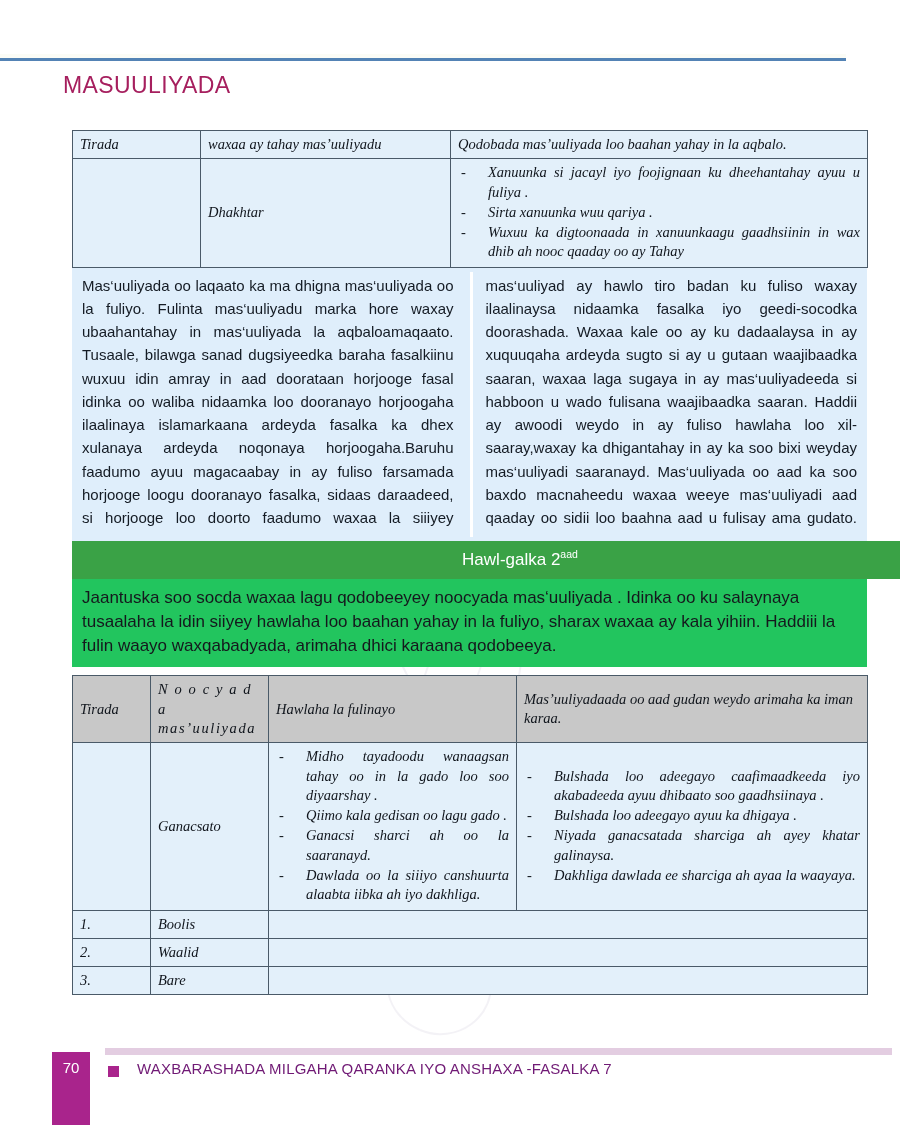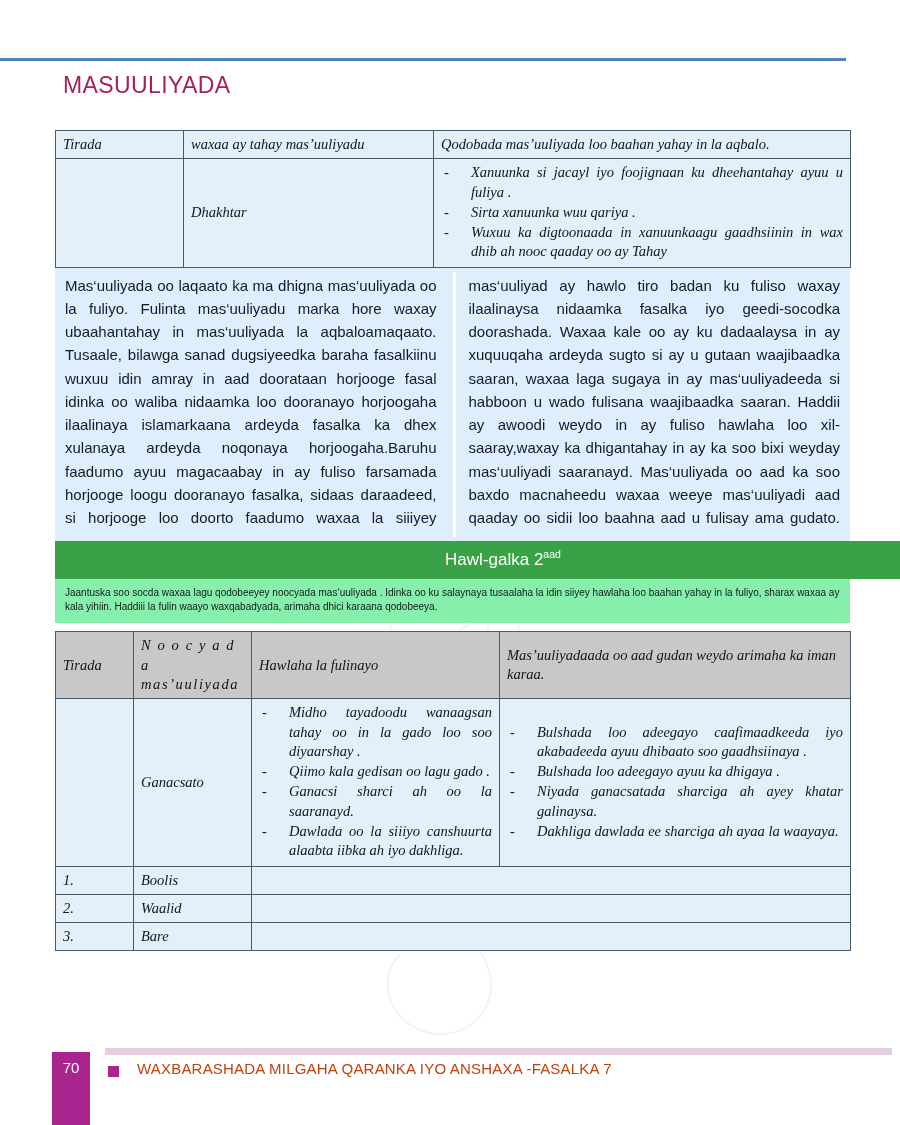--- a/index.html
+++ b/index.html
@@ -56,21 +56,21 @@
     font-size: 23px;
     letter-spacing: 0.4px;
     color: #a61f5e;
     font-family: "Liberation Sans", sans-serif;
     z-index: 3;
   }
 
   
   .content {
     position: absolute;
-    left: 55px;
+    left: 72px;
     top: 130px;
     width: 795px;
     z-index: 3;
   }
 
   
   table.doc-table {
     border-collapse: collapse;
     width: 795px;
     table-layout: fixed;
@@ -153,24 +153,24 @@
     font-family: "Liberation Sans", sans-serif;
     font-size: 17px;
     padding: 7px 0 9px 0;
   }
   .activity-bar sup { font-size: 10.5px; vertical-align: super; }
 
   
   .instruction {
     width: 795px;
     box-sizing: border-box;
-    background: #86efac;
+    background: #22c55e;
     color: #15181d;
     font-family: "Liberation Sans", sans-serif;
-    font-size: 10px;
+    font-size: 17px;
     line-height: 1.42;
     padding: 7px 10px 9px 10px;
     text-align: left;
   }
 
   
   .spacer-8 { height: 8px; }
   .t2-c1 { width: 78px; }
   .t2-c2 { width: 118px; }
   .t2-c3 { width: 248px; }
@@ -222,21 +222,21 @@
     background: #a9248c;
     z-index: 3;
   }
   .footer-text {
     position: absolute;
     left: 137px;
     top: 1060px;
     font-family: "Liberation Sans", sans-serif;
     font-size: 15px;
     letter-spacing: 0.2px;
-    color: #c2410c;
+    color: #701a75;
     z-index: 3;
     white-space: nowrap;
   }
 </style>
 </head>
 <body>
 
 <div class="watermark">
   <svg viewBox="0 0 420 600" xmlns="http://www.w3.org/2000/svg">
     <g fill="none" stroke="#b9b1c9" stroke-width="2">

